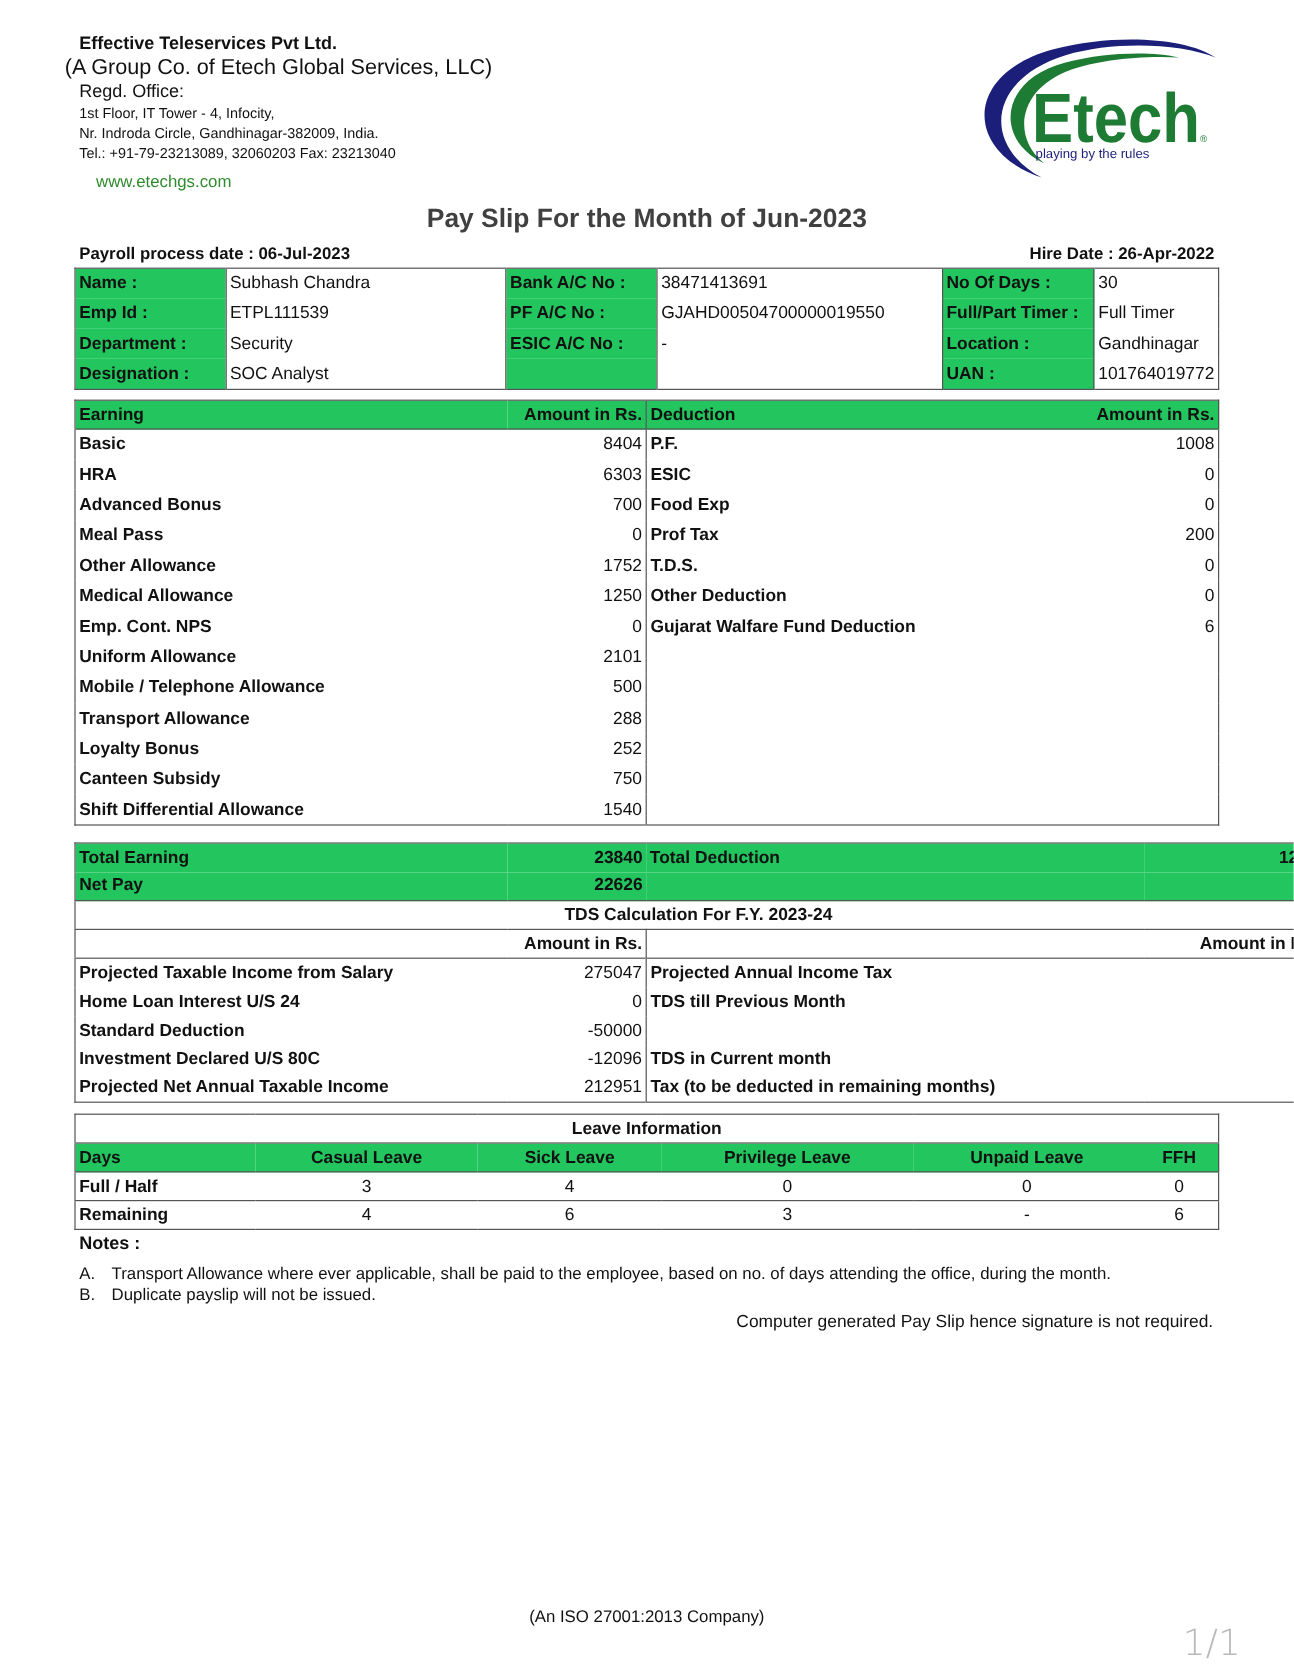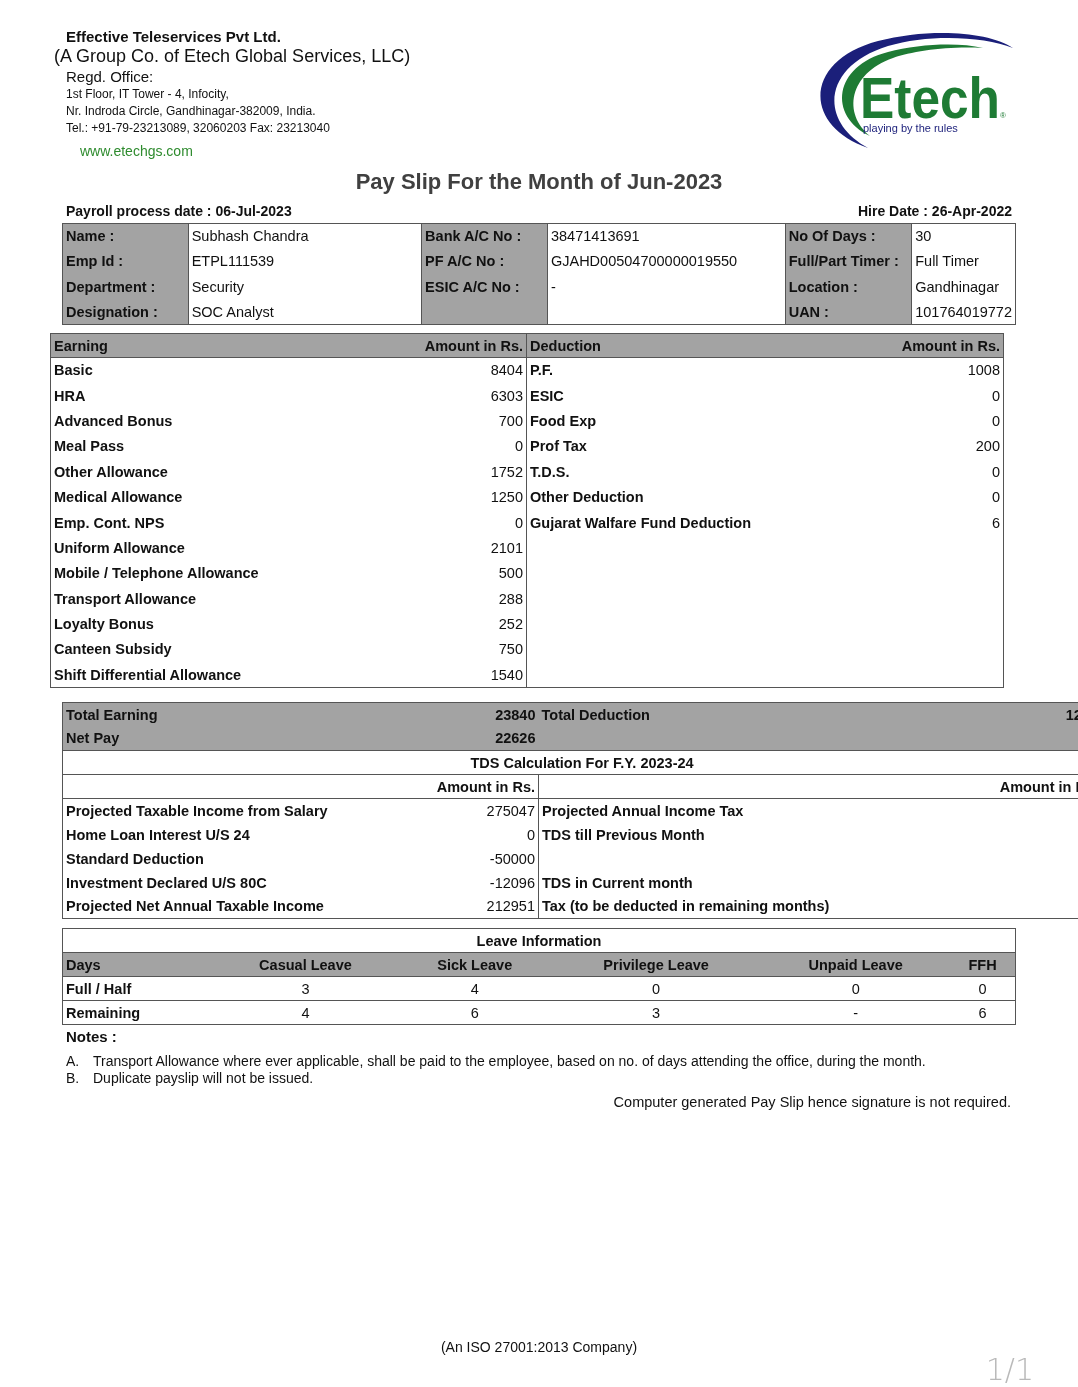--- a/index.html
+++ b/index.html
@@ -21,35 +21,35 @@
   .logo { left: 808px; top: 26px; width: 210px; height: 130px; }
 
   .title { left: 0; width: 1078px; top: 169px; text-align: center; color: #404040; font-weight: bold; font-size: 22px; }
 
   .process-date { left: 66px; top: 203px; font-weight: bold; font-size: 14px; }
   .hire-date { right: 66px; top: 203px; font-weight: bold; font-size: 14px; }
 
   table { border-collapse: collapse; font-size: 14.5px; }
   td { padding: 0 3px; height: 25px; white-space: nowrap; }
   .lbl { font-weight: bold; }
-  .green { background: #a3a3a3; }
+  .green { background: #22c55e; }
   .num { text-align: right; }
   .ctr { text-align: center; }
 
   
   .emp { left: 62px; top: 223px; width: 954px; border: 1.5px solid #555; }
   .emp td { height: 25.3px; }
   .emp .c1 { width: 127px; border-right: 1px solid #555; }
   .emp .c2 { width: 239px; border-right: 1px solid #555; }
   .emp .c3 { width: 127px; border-right: 1px solid #555; }
   .emp .c4 { width: 240px; border-right: 1px solid #555; }
   .emp .c5 { width: 127px; border-right: 1px solid #555; }
 
   
-  .earn { left: 50px; top: 333px; width: 954px; border: 1.5px solid #555; }
+  .earn { left: 62px; top: 333px; width: 954px; border: 1.5px solid #555; }
   .earn td { height: 25.4px; }
   .earn .hdr td { border-bottom: 1.5px solid #555; height: 24px; }
   .earn .ec1 { width: 360px; }
   .earn .ec2 { width: 116px; border-right: 1px solid #555; }
 
   
   .tot { left: 62px; top: 702px; width: 1040px; border: 1.5px solid #555; }
   .tot td { height: 24px; }
   .tot .tc1 { width: 360px; }
   .tot .tc2 { width: 116px; }

